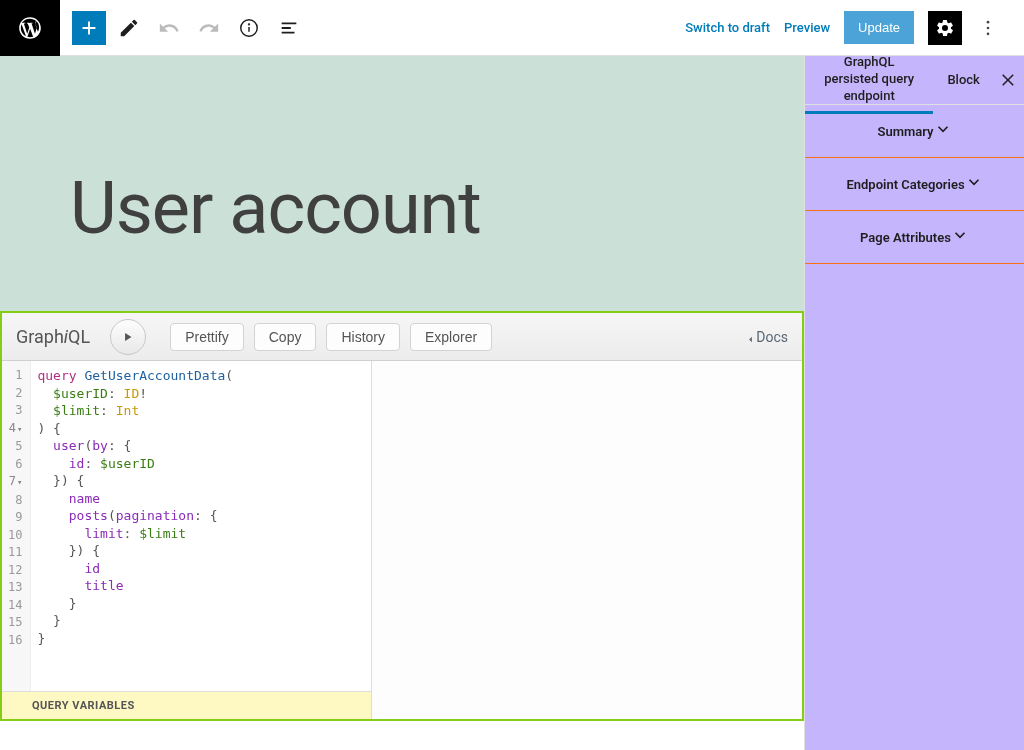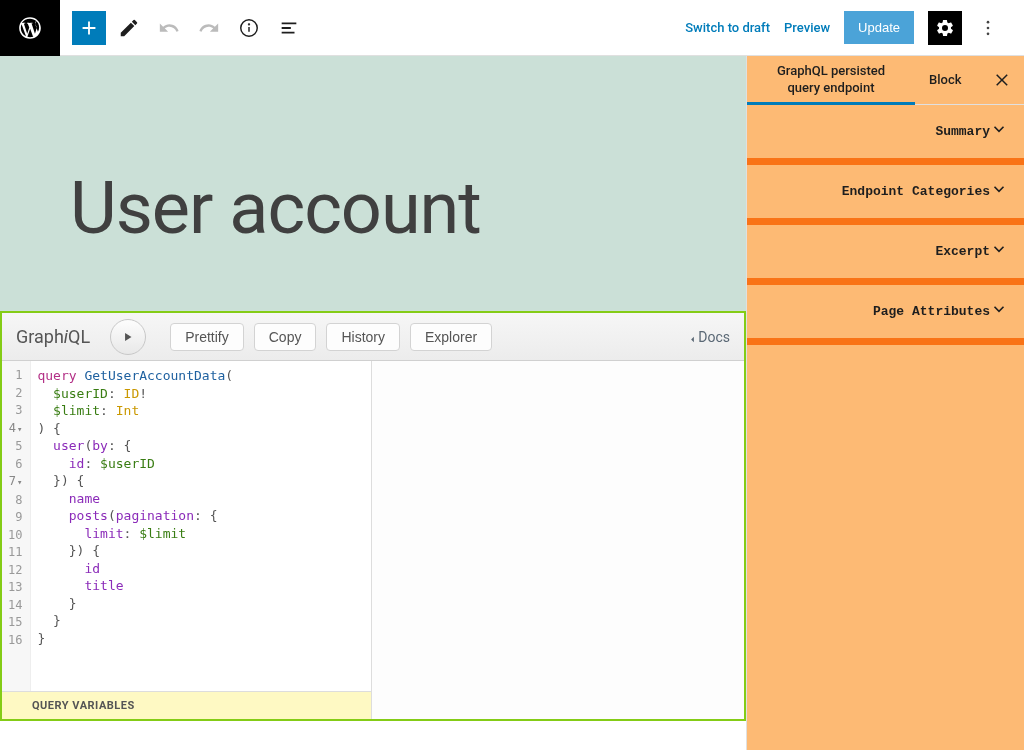--- a/index.html
+++ b/index.html
@@ -205,23 +205,23 @@
       border-top: 1px solid #ddd;
       background: #fef9c3;
       padding: 7px 30px;
       font-size: 11px;
       font-weight: 700;
       letter-spacing: 0.5px;
       color: #555;
     }
     .result-area { flex: 1; background: #fdfdfd; }
     .sidebar {
-      width: 278px;
+      width: 220px;
       border-left: 1px solid #e0e0e0;
-      background: #fdba74;
+      background: #c4b5fd;
     }
     .sb-tabs {
       display: flex;
       align-items: center;
       border-bottom: 1px solid #e0e0e0;
       height: 49px;
     }
     .sb-tab {
       padding: 7px 14px;
       font-size: 13px;
@@ -239,27 +239,26 @@
     .sb-close {
       margin-left: auto;
       width: 42px;
       height: 48px;
       display: flex;
       align-items: center;
       justify-content: center;
       cursor: pointer;
     }
     .sb-panel {
-      border-bottom: 7px solid #f97316;
+      border-bottom: 1px solid #f97316;
       padding: 15px 16px;
       display: flex;
-      justify-content: flex-end;
-      align-items: center;
-      cursor: pointer;
-      font-family: Liberation Mono, monospace;
+      justify-content: center;
+      align-items: center;
+      cursor: pointer;
     }
     .sb-panel-title {
       font-size: 13px;
       font-weight: 600;
       color: #1e1e1e;
     }
     .chev { color: #1e1e1e; }
   </style>
 </head>
 <body>
@@ -395,26 +394,20 @@
               <polyline points="6 9 12 15 18 9"></polyline>
             </svg></span>
         </div>
         <div class="sb-panel">
           <span class="sb-panel-title">Endpoint Categories</span>
           <span class="chev"><svg width="18" height="18" viewBox="0 0 24 24" fill="none" stroke="#1e1e1e" stroke-width="2.2">
               <polyline points="6 9 12 15 18 9"></polyline>
             </svg></span>
         </div>
         <div class="sb-panel">
-          <span class="sb-panel-title">Excerpt</span>
-          <span class="chev"><svg width="18" height="18" viewBox="0 0 24 24" fill="none" stroke="#1e1e1e" stroke-width="2.2">
-              <polyline points="6 9 12 15 18 9"></polyline>
-            </svg></span>
-        </div>
-        <div class="sb-panel">
           <span class="sb-panel-title">Page Attributes</span>
           <span class="chev"><svg width="18" height="18" viewBox="0 0 24 24" fill="none" stroke="#1e1e1e" stroke-width="2.2">
               <polyline points="6 9 12 15 18 9"></polyline>
             </svg></span>
         </div>
       </div>
   </div>
 </div>
 
 </body></html>

